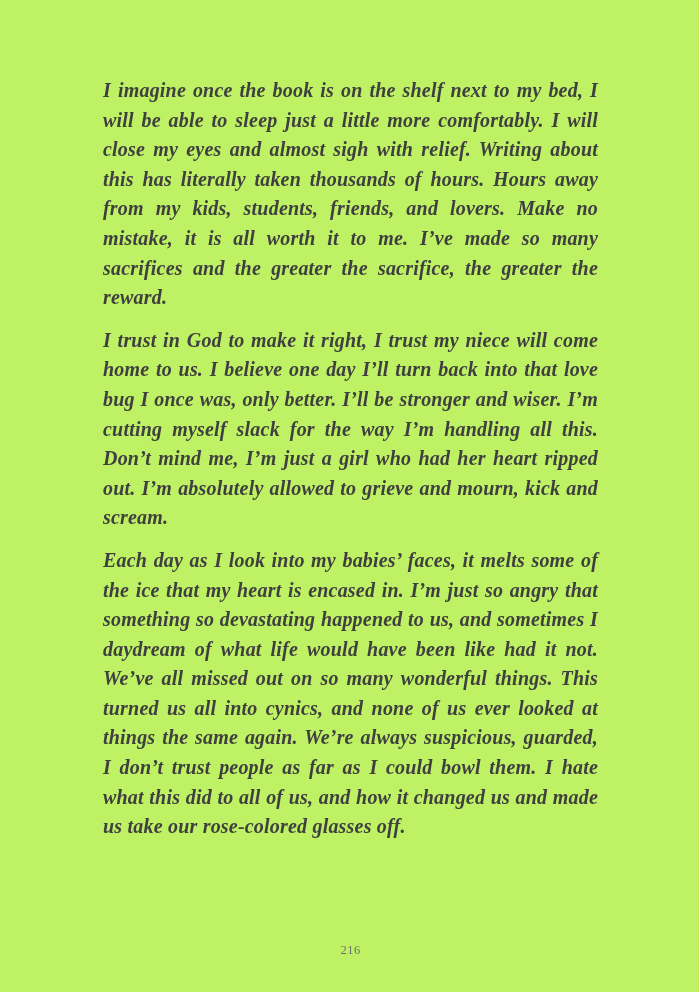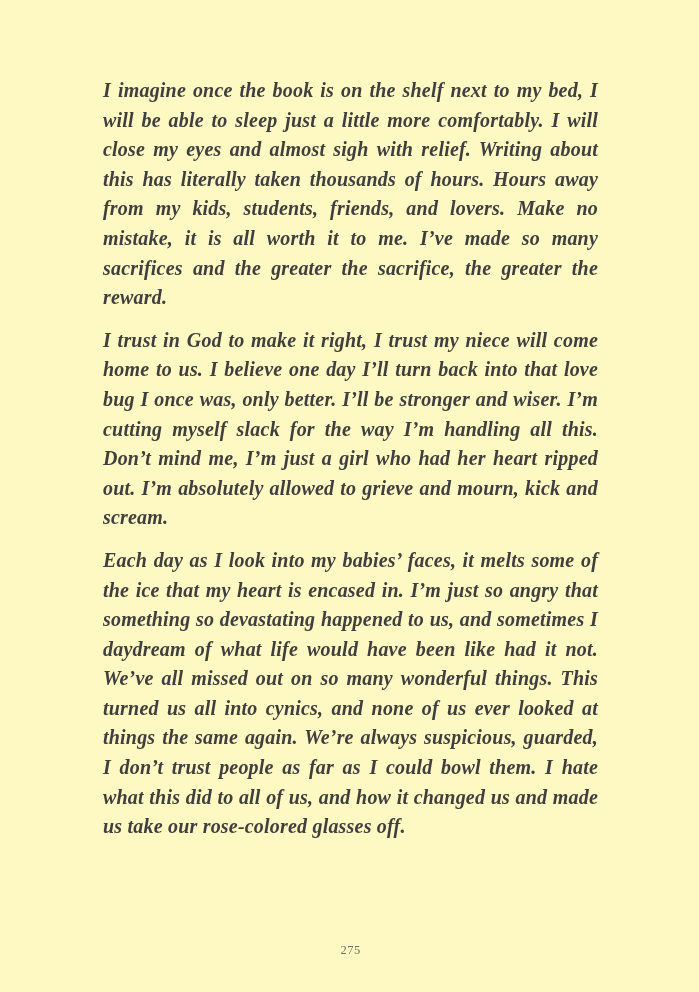--- a/index.html
+++ b/index.html
@@ -4,21 +4,21 @@
 <style>
   html, body {
     margin: 0;
     padding: 0;
     background: #ffffff;
   }
   .book-page {
     position: relative;
     width: 699px;
     height: 992px;
-    background: #fef9c3;
+    background: #bef264;
     overflow: hidden;
     font-family: "Liberation Serif", "DejaVu Serif", serif;
   }
   .text-block {
     position: absolute;
     top: 76px;
     left: 103px;
     width: 495px;
     color: #3f3f3f;
     font-size: 20px;
@@ -50,14 +50,14 @@
 </style>
 </head>
 <body>
 
 <div class="book-page">
   <div class="text-block">
     <p>I imagine once the book is on the shelf next to my bed, I will be able to sleep just a little more comfortably. I will close my eyes and almost sigh with relief. Writing about this has literally taken thousands of hours. Hours away from my kids, students, friends, and lovers. Make no mistake, it is all worth it to me. I’ve made so many sacrifices and the greater the sacrifice, the greater the reward.</p>
     <p>I trust in God to make it right, I trust my niece will come home to us. I believe one day I’ll turn back into that love bug I once was, only better. I’ll be stronger and wiser. I’m cutting myself slack for the way I’m handling all this. Don’t mind me, I’m just a girl who had her heart ripped out. I’m absolutely allowed to grieve and mourn, kick and scream.</p>
     <p>Each day as I look into my babies’ faces, it melts some of the ice that my heart is encased in. I’m just so angry that something so devastating happened to us, and sometimes I daydream of what life would have been like had it not. We’ve all missed out on so many wonderful things. This turned us all into cynics, and none of us ever looked at things the same again. We’re always suspicious, guarded, I don’t trust people as far as I could bowl them. I hate what this did to all of us, and how it changed us and made us take our rose-colored glasses off.</p>
   </div>
-  <div class="page-number">275</div>
+  <div class="page-number">216</div>
 </div>
 
 </body></html>

